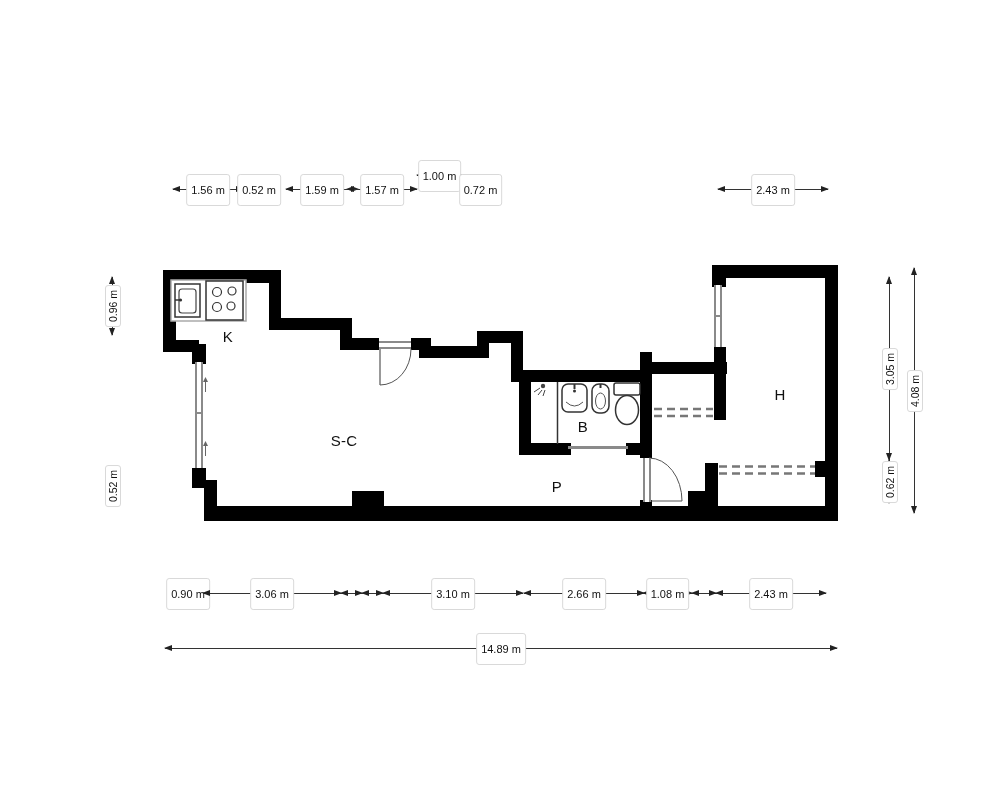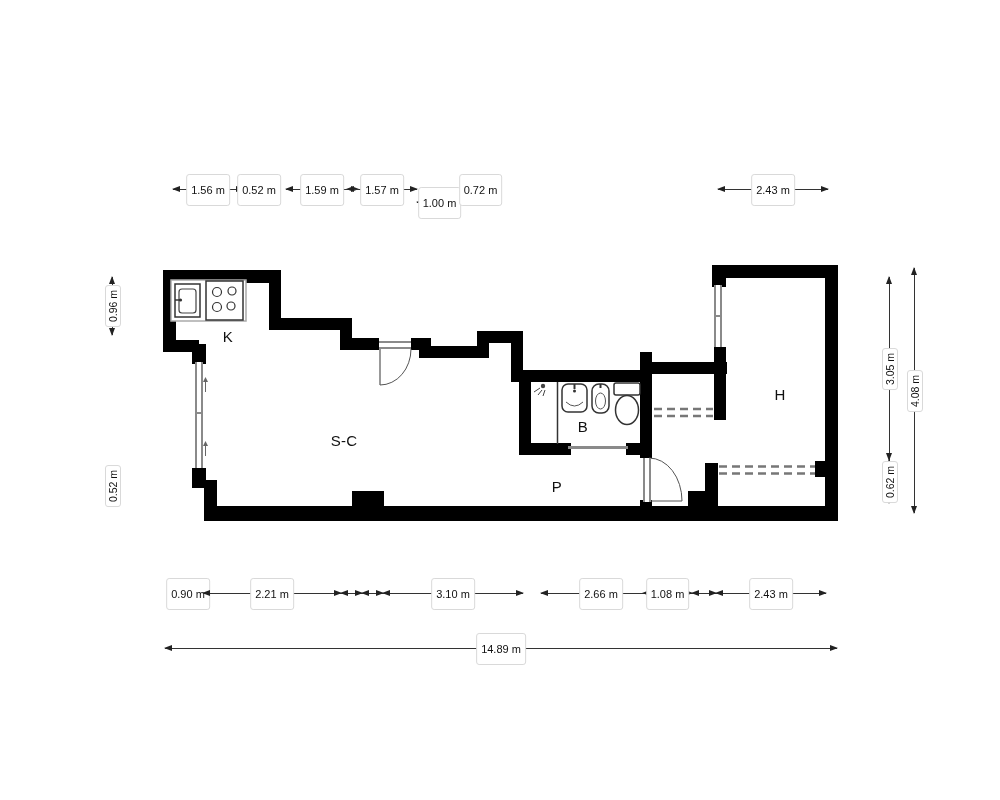--- a/index.html
+++ b/index.html
@@ -160,21 +160,21 @@
   <div class="dimh" style="left:286px;top:189px;width:72px">
       <span class="tL"></span>
       <span class="tR"></span>
       <span class="dlabel">1.59 m</span>
     </div>
   <div class="dimh" style="left:347px;top:189px;width:70px">
       <span class="tL"></span>
       <span class="tR"></span>
       <span class="dlabel">1.57 m</span>
     </div>
-  <div class="dimh" style="left:417px;top:202px;width:45px">
+  <div class="dimh" style="left:417px;top:175px;width:45px">
       <span class="tL"></span>
       <span class="tR"></span>
       <span class="dlabel">1.00 m</span>
     </div>
   <div class="dimh" style="left:462px;top:189px;width:37px">
       <span class="tL"></span>
       <span class="tR"></span>
       <span class="dlabel">0.72 m</span>
     </div>
   <div class="dimh" style="left:718px;top:189px;width:110px">
@@ -184,36 +184,36 @@
     </div>
 
   <div class="dimh" style="left:173px;top:593px;width:30px">
       <span class="tL"></span>
       <span class="tR"></span>
       <span class="dlabel">0.90 m</span>
     </div>
   <div class="dimh" style="left:203px;top:593px;width:138px">
       <span class="tL"></span>
       <span class="tR"></span>
-      <span class="dlabel">2.21 m</span>
+      <span class="dlabel">3.06 m</span>
     </div>
   <div class="dimh" style="left:341px;top:593px;width:21px">
       <span class="tL"></span>
       <span class="tR"></span>
     </div>
   <div class="dimh" style="left:362px;top:593px;width:21px">
       <span class="tL"></span>
       <span class="tR"></span>
     </div>
   <div class="dimh" style="left:383px;top:593px;width:140px">
       <span class="tL"></span>
       <span class="tR"></span>
       <span class="dlabel">3.10 m</span>
     </div>
-  <div class="dimh" style="left:541px;top:593px;width:120px">
+  <div class="dimh" style="left:524px;top:593px;width:120px">
       <span class="tL"></span>
       <span class="tR"></span>
       <span class="dlabel">2.66 m</span>
     </div>
   <div class="dimh" style="left:643px;top:593px;width:49px">
       <span class="tL"></span>
       <span class="tR"></span>
       <span class="dlabel">1.08 m</span>
     </div>
   <div class="dimh" style="left:692px;top:593px;width:24px">

